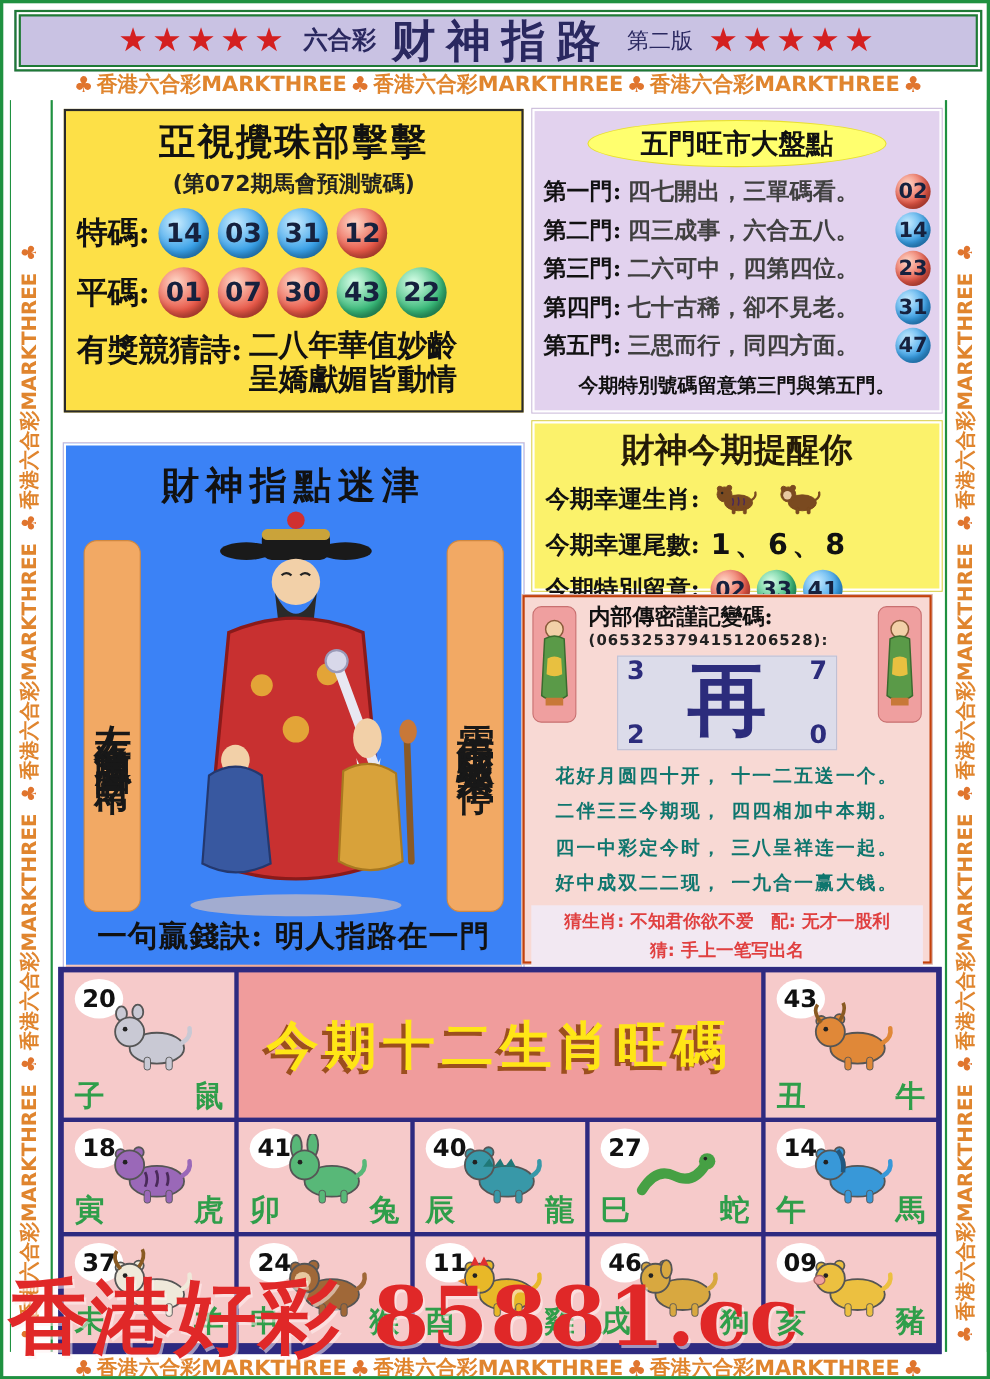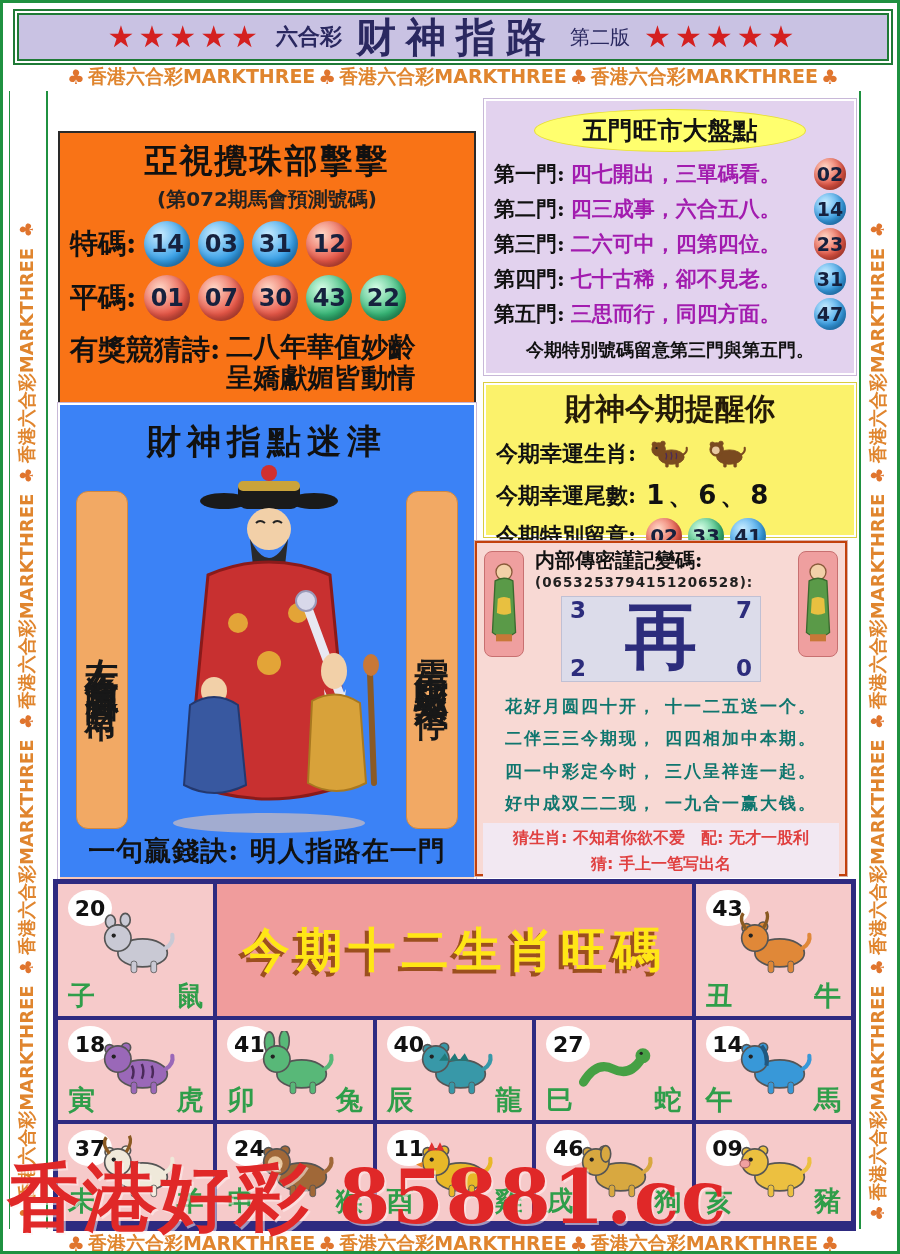--- a/index.html
+++ b/index.html
@@ -22,22 +22,22 @@
   .marquee .flw{color:#e0752e;font-size:20px;margin:0 3px;}
   .side-strip{position:absolute;top:88px;height:1138px;width:36px;overflow:hidden;}
   .side-strip.left{left:6px;border-right:2px solid #1f9140;border-left:1px solid #1f9140;}
   .side-strip.right{left:856px;border-left:2px solid #1f9140;border-right:1px solid #1f9140;}
   .vrot{position:absolute;left:5px;top:1134px;transform-origin:0 0;transform:rotate(-90deg);
       width:1134px;white-space:nowrap;color:#e0852e;font-weight:bold;font-size:18px;}
   .vrot .flw{color:#e0752e;margin:0 4px;}
   
   .panel{position:absolute;box-sizing:border-box;}
   
-  .panel-a{left:55px;top:96px;width:418px;height:276px;background:#f97316;border:2px solid #2a2a2a;
-      padding:6px 10px;text-align:center;margin-top:32px;}
+  .panel-a{left:55px;top:96px;width:418px;height:276px;background:#fde047;border:2px solid #2a2a2a;
+      padding:6px 10px;text-align:center;}
   .pa-title{font-size:33px;font-weight:bold;color:#111;font-family:"DejaVu Serif",serif;letter-spacing:2px;}
   .pa-sub{font-size:20px;font-weight:bold;color:#222;margin-top:2px;}
   .ball-row{display:flex;align-items:center;margin-top:8px;}
   .row-label{font-size:28px;font-weight:bold;color:#111;font-family:"DejaVu Serif",serif;white-space:nowrap;}
   .balls{display:flex;gap:8px;margin-left:8px;}
   .ball{display:flex;align-items:center;justify-content:center;border-radius:50%;
       font-weight:bold;color:#16213e;box-shadow:inset -3px -4px 6px rgba(0,0,0,.25);}
   .ball.b46{width:46px;height:46px;font-size:24px;}
   .ball.b34{width:32px;height:32px;font-size:19px;}
   .ball.b36{width:36px;height:36px;font-size:20px;}
@@ -47,21 +47,21 @@
   .pa-poem{display:flex;margin-top:10px;text-align:left;}
   .pa-poem .poem-lines{display:flex;flex-direction:column;margin-left:6px;}
   .pa-poem .poem-lines span{font-size:27px;font-weight:bold;font-family:"DejaVu Serif",serif;color:#111;line-height:1.15;}
   
   .panel-c{left:481px;top:96px;width:372px;height:276px;background:#e2d2ee;border:2px solid #fff;
       box-shadow:0 0 0 1px #c8b8d8;padding:6px 8px;}
   .pc-oval{width:270px;margin:2px auto 6px;background:#ffff6e;border-radius:50%;text-align:center;
       font-size:25px;font-weight:bold;color:#111;font-family:"DejaVu Serif",serif;padding:4px 0;border:1px solid #e8e030;}
   .pc-row{display:flex;align-items:center;margin-top:3px;}
   .pc-label{font-size:21px;font-weight:bold;color:#111;font-family:"DejaVu Serif",serif;white-space:nowrap;}
-  .pc-text{font-size:21px;font-weight:bold;color:#a21caf;font-family:"DejaVu Serif",serif;flex:1;margin-left:6px;white-space:nowrap;}
+  .pc-text{font-size:21px;font-weight:bold;color:#404040;font-family:"DejaVu Serif",serif;flex:1;margin-left:6px;white-space:nowrap;}
   .pc-row .ball{margin-left:2px;}
   .pc-footer{font-size:18px;font-weight:bold;color:#111;text-align:center;margin-top:8px;font-family:"DejaVu Serif",serif;}
   
   .panel-d{left:481px;top:380px;width:372px;height:154px;background:#fbf26b;border:2px solid #fff;
       box-shadow:0 0 0 1px #d8cc40;padding:4px 10px;}
   .pd-title{font-size:30px;font-weight:bold;color:#241a08;text-align:center;font-family:"DejaVu Serif",serif;}
   .pd-row{display:flex;align-items:center;margin-top:5px;}
   .pd-label{font-size:22px;font-weight:bold;color:#111;font-family:"DejaVu Serif",serif;white-space:nowrap;}
   .pd-value{font-size:26px;font-weight:bold;color:#111;margin-left:10px;letter-spacing:4px;}
   .pd-icons{display:flex;gap:14px;margin-left:10px;align-items:center;}

